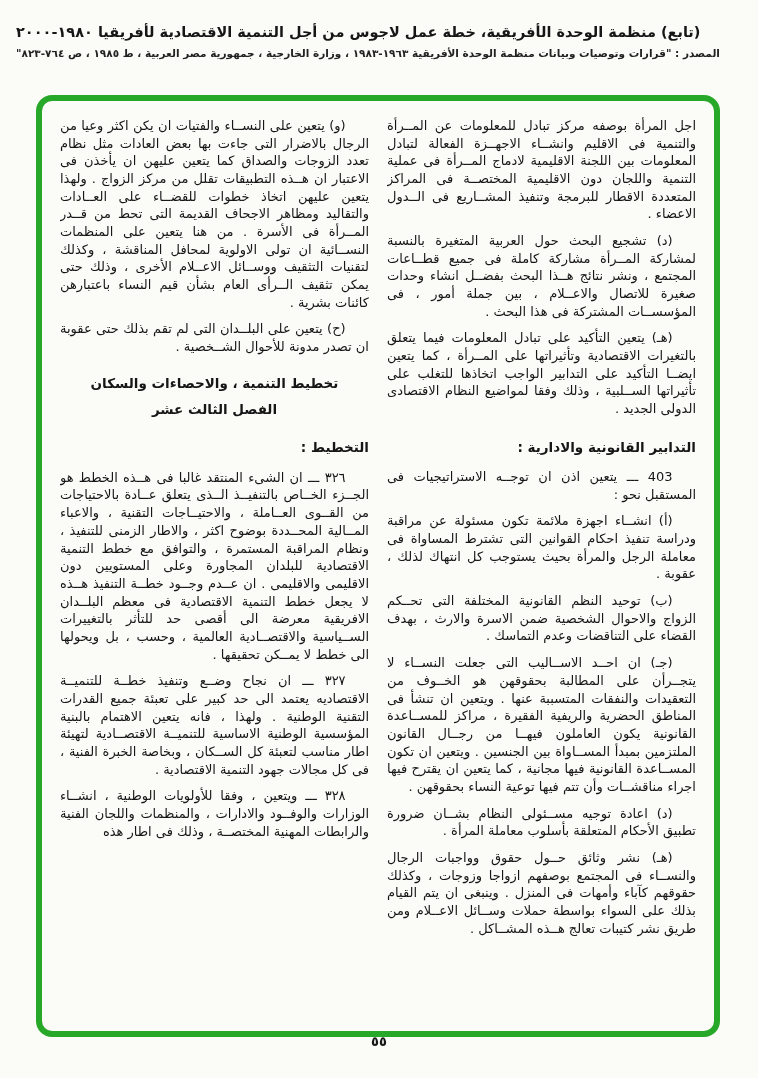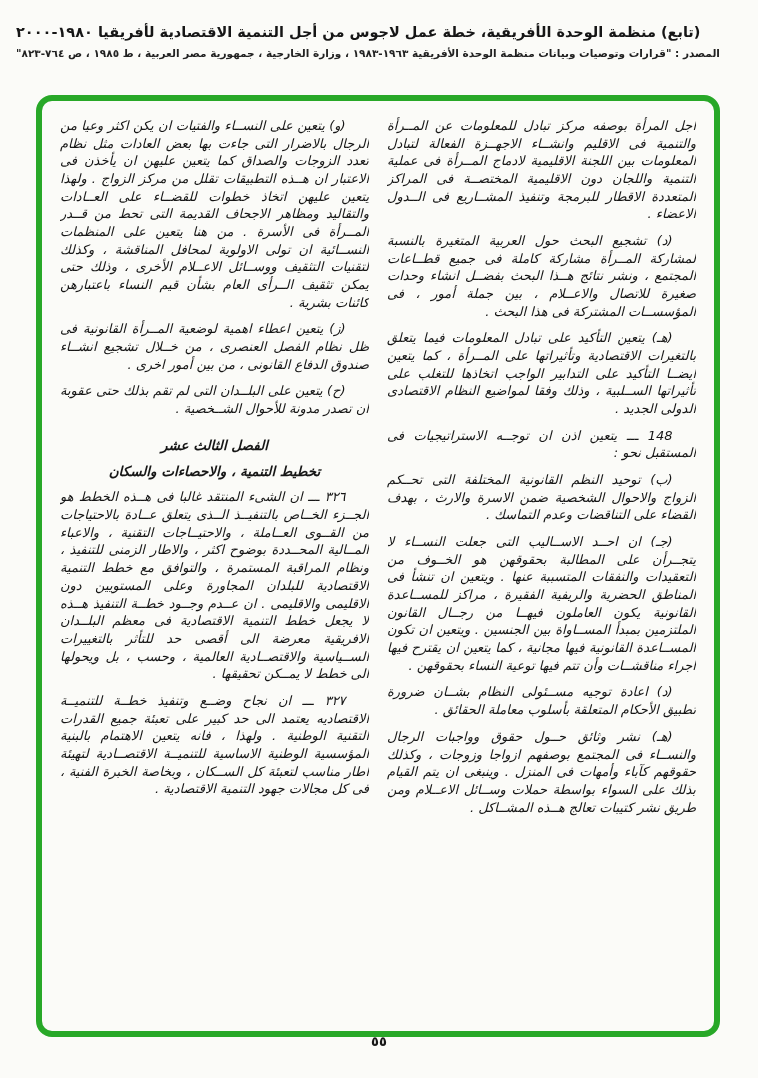--- a/index.html
+++ b/index.html
@@ -56,21 +56,20 @@
     overflow: hidden;
   }
   .col {
     flex: 1 1 0;
     min-width: 0;
     direction: rtl;
     text-align: justify;
     font-size: 13px;
     line-height: 1.36;
     overflow: hidden;
-    font-style: italic;
   }
   .block { margin: 0 0 9px 0; }
   .block.p-indent { text-indent: 1.8em; }
   .block.h-right {
     font-weight: bold;
     text-align: right;
     font-size: 13.5px;
     margin: 20px 0 12px 0;
   }
   .block.h-center {
@@ -102,34 +101,37 @@
     <div class="doc-title">(تابع) منظمة الوحدة الأفريقية، خطة عمل لاجوس من أجل التنمية الاقتصادية لأفريقيا ١٩٨٠-٢٠٠٠</div>
     <div class="doc-source">المصدر : "قرارات وتوصيات وبيانات منظمة الوحدة الأفريقية ١٩٦٣-١٩٨٣ ، وزارة الخارجية ، جمهورية مصر العربية ، ط ١٩٨٥ ، ص ٧٦٤-٨٢٣"</div>
   </div>
 
   <div class="content-frame">
     <div class="columns">
       <div class="col" id="col-right">
           <div class="block p">اجل المرأة بوصفه مركز تبادل للمعلومات عن المــرأة والتنمية فى الاقليم وانشــاء الاجهــزة الفعالة لتبادل المعلومات بين اللجنة الاقليمية لادماج المــرأة فى عملية التنمية واللجان دون الاقليمية المختصــة فى المراكز المتعددة الاقطار للبرمجة وتنفيذ المشــاريع فى الــدول الاعضاء .</div>
           <div class="block p-indent">(د) تشجيع البحث حول العربية المتغيرة بالنسبة لمشاركة المــرأة مشاركة كاملة فى جميع قطــاعات المجتمع ، ونشر نتائج هــذا البحث بفضــل انشاء وحدات صغيرة للاتصال والاعــلام ، بين جملة أمور ، فى المؤسســات المشتركة فى هذا البحث .</div>
           <div class="block p-indent">(هـ) يتعين التأكيد على تبادل المعلومات فيما يتعلق بالتغيرات الاقتصادية وتأثيراتها على المــرأة ، كما يتعين ايضــا التأكيد على التدابير الواجب اتخاذها للتغلب على تأثيراتها الســلبية ، وذلك وفقا لمواضيع النظام الاقتصادى الدولى الجديد .</div>
-          <div class="block p-indent">148 ـــ يتعين اذن ان توجــه الاستراتيجيات فى المستقبل نحو :</div>
+          <div class="block h-right">التدابير القانونية والادارية :</div>
+          <div class="block p-indent">403 ـــ يتعين اذن ان توجــه الاستراتيجيات فى المستقبل نحو :</div>
+          <div class="block p-indent">(أ) انشــاء اجهزة ملائمة تكون مسئولة عن مراقبة ودراسة تنفيذ احكام القوانين التى تشترط المساواة فى معاملة الرجل والمرأة بحيث يستوجب كل انتهاك لذلك ، عقوبة .</div>
           <div class="block p-indent">(ب) توحيد النظم القانونية المختلفة التى تحــكم الزواج والاحوال الشخصية ضمن الاسرة والارث ، بهدف القضاء على التناقضات وعدم التماسك .</div>
           <div class="block p-indent">(جـ) ان احــد الاســاليب التى جعلت النســاء لا يتجــرأن على المطالبة بحقوقهن هو الخــوف من التعقيدات والنفقات المتسببة عنها . ويتعين ان تنشأ فى المناطق الحضرية والريفية الفقيرة ، مراكز للمســاعدة القانونية يكون العاملون فيهــا من رجــال القانون الملتزمين بمبدأ المســاواة بين الجنسين . ويتعين ان تكون المســاعدة القانونية فيها مجانية ، كما يتعين ان يقترح فيها اجراء مناقشــات وأن تتم فيها توعية النساء بحقوقهن .</div>
-          <div class="block p-indent">(د) اعادة توجيه مســئولى النظام بشــان ضرورة تطبيق الأحكام المتعلقة بأسلوب معاملة الحقائق .</div>
+          <div class="block p-indent">(د) اعادة توجيه مســئولى النظام بشــان ضرورة تطبيق الأحكام المتعلقة بأسلوب معاملة المرأة .</div>
           <div class="block p-indent">(هـ) نشر وثائق حــول حقوق وواجبات الرجال والنســاء فى المجتمع بوصفهم ازواجا وزوجات ، وكذلك حقوقهم كآباء وأمهات فى المنزل . وينبغى ان يتم القيام بذلك على السواء بواسطة حملات وســائل الاعــلام ومن طريق نشر كتيبات تعالج هــذه المشــاكل .</div>
         </div>
       <div class="col" id="col-left">
           <div class="block p-indent">(و) يتعين على النســاء والفتيات ان يكن اكثر وعيا من الرجال بالاضرار التى جاءت بها بعض العادات مثل نظام تعدد الزوجات والصداق كما يتعين عليهن ان يأخذن فى الاعتبار ان هــذه التطبيقات تقلل من مركز الزواج . ولهذا يتعين عليهن اتخاذ خطوات للقضــاء على العــادات والتقاليد ومظاهر الاجحاف القديمة التى تحط من قــدر المــرأة فى الأسرة . من هنا يتعين على المنظمات النســائية ان تولى الاولوية لمحافل المناقشة ، وكذلك لتقنيات التثقيف ووســائل الاعــلام الأخرى ، وذلك حتى يمكن تثقيف الــرأى العام بشأن قيم النساء باعتبارهن كائنات بشرية .</div>
-          <div class="block p-indent">(ز) يتعين اعطاء اهمية لوضعية المــرأة القانونية فى ظل نظام الفصل العنصرى ، من خــلال تشجيع انشــاء صندوق الدفاع القانونى ، من بين أمور اخرى .</div>
           <div class="block p-indent">(ح) يتعين على البلــدان التى لم تقم بذلك حتى عقوبة ان تصدر مدونة للأحوال الشــخصية .</div>
+          <div class="block h-center">تخطيط التنمية ، والاحصاءات والسكان</div>
           <div class="block h-center">الفصل الثالث عشر</div>
-          <div class="block h-center">تخطيط التنمية ، والاحصاءات والسكان</div>
+          <div class="block h-right">التخطيط :</div>
           <div class="block p-indent">٣٢٦ ـــ ان الشىء المنتقد غالبا فى هــذه الخطط هو الجــزء الخــاص بالتنفيــذ الــذى يتعلق عــادة بالاحتياجات من القــوى العــاملة ، والاحتيــاجات التقنية ، والاعباء المــالية المحــددة بوضوح اكثر ، والاطار الزمنى للتنفيذ ، ونظام المراقبة المستمرة ، والتوافق مع خطط التنمية الاقتصادية للبلدان المجاورة وعلى المستويين دون الاقليمى والاقليمى . ان عــدم وجــود خطــة التنفيذ هــذه لا يجعل خطط التنمية الاقتصادية فى معظم البلــدان الافريقية معرضة الى أقصى حد للتأثر بالتغييرات الســياسية والاقتصــادية العالمية ، وحسب ، بل ويحولها الى خطط لا يمــكن تحقيقها .</div>
           <div class="block p-indent">٣٢٧ ـــ ان نجاح وضــع وتنفيذ خطــة للتنميــة الاقتصاديه يعتمد الى حد كبير على تعبئة جميع القدرات التقنية الوطنية . ولهذا ، فانه يتعين الاهتمام بالبنية المؤسسية الوطنية الاساسية للتنميــة الاقتصــادية لتهيئة اطار مناسب لتعبئة كل الســكان ، وبخاصة الخبرة الفنية ، فى كل مجالات جهود التنمية الاقتصادية .</div>
+          <div class="block p-indent">٣٢٨ ـــ ويتعين ، وفقا للأولويات الوطنية ، انشــاء الوزارات والوفــود والادارات ، والمنظمات واللجان الفنية والرابطات المهنية المختصــة ، وذلك فى اطار هذه</div>
         </div>
     </div>
   </div>
 
   <div class="page-footer">
     <span class="page-number">٥٥</span>
   </div>
 
 </div>
 

